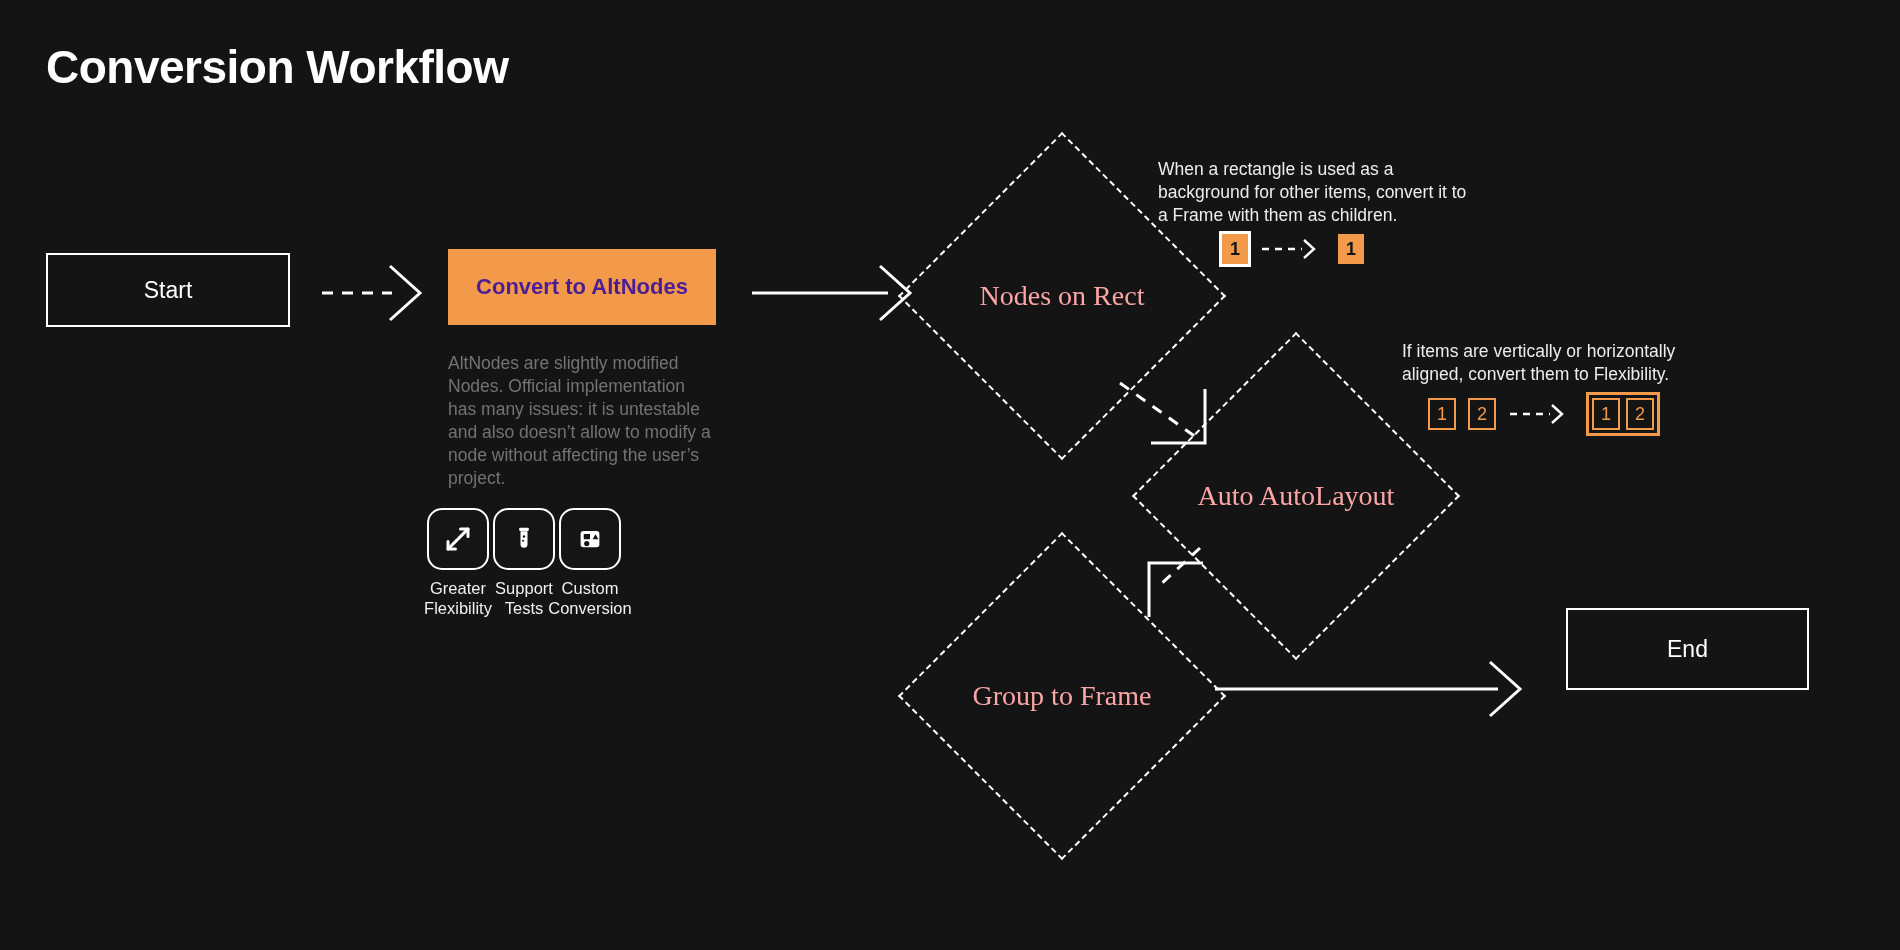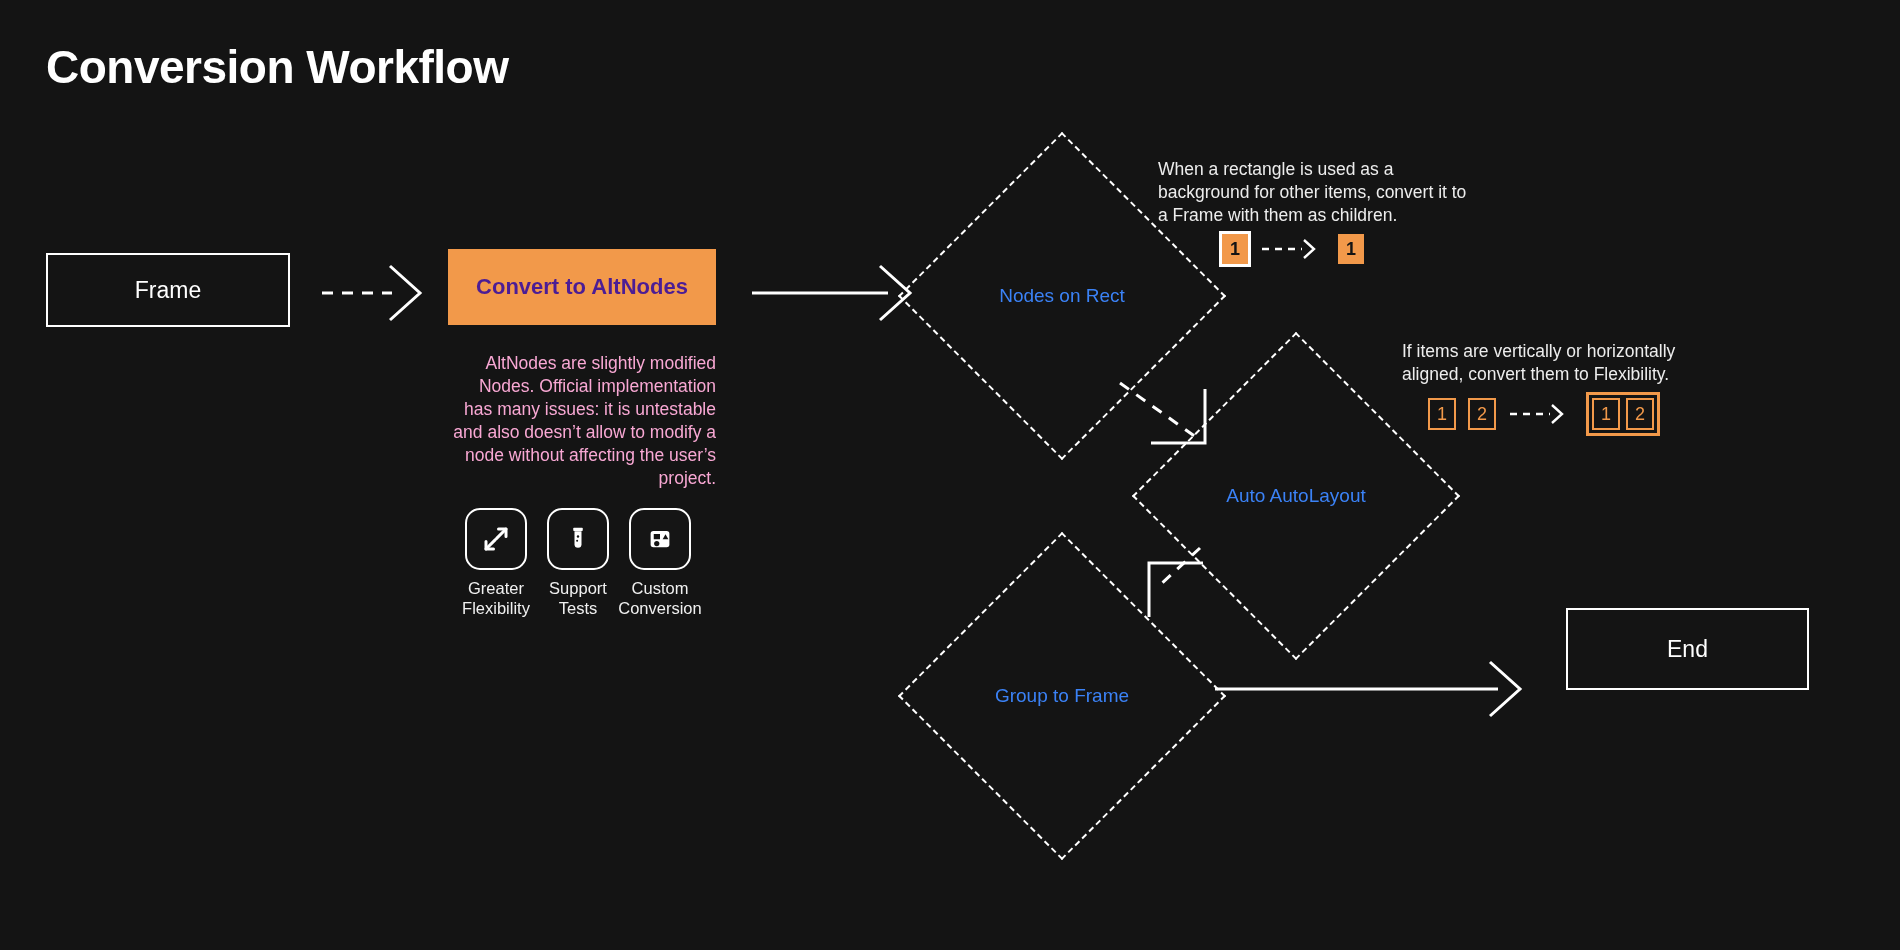--- a/index.html
+++ b/index.html
@@ -34,31 +34,30 @@
     position: absolute;
     left: 448px; top: 249px; width: 268px; height: 76px;
     background: #F2994A;
     display: flex; align-items: center; justify-content: center;
     color: #4c1d95; font-size: 22px; font-weight: bold;
   }
 
   
   .note {
     position: absolute;
-    color: #f9a8d4;
+    color: #737373;
     font-size: 17.5px;
     line-height: 1.32;
-    text-align: right;
   }
   #altnodes-note { left: 448px; top: 352px; width: 268px; }
 
   
   #features {
-    position: absolute; left: 464px; top: 508px;
-    display: flex; gap: 18px;
+    position: absolute; left: 426px; top: 508px;
+    display: flex; gap: 2px;
   }
   .feature { width: 64px; display: flex; flex-direction: column; align-items: center; }
   .feature-icon {
     width: 62px; height: 62px; border-radius: 15px;
     border: 2px solid #ffffff; background: #151515;
     display: flex; align-items: center; justify-content: center;
   }
   .feature-label {
     margin-top: 9px; color: #f0f0f0; font-size: 16.5px;
     text-align: center; line-height: 1.2; white-space: pre-line;
@@ -68,21 +67,21 @@
   .diamond-wrap { position: absolute; }
   .diamond-shape {
     position: absolute; left: 0; top: 0;
     border: 2px dashed #ffffff;
     transform: rotate(45deg);
     background: transparent;
   }
   .diamond-label {
     position: absolute; left: 50%; top: 50%;
     transform: translate(-50%, -50%);
-    color: #3b82f6; font-size: 19px; white-space: nowrap;
+    color: #fca5a5; font-size: 28px; white-space: nowrap; font-family: Liberation Serif, serif;
   }
   #d-nodes-rect { left: 946px; top: 180px; width: 232px; height: 232px; }
   #d-nodes-rect .diamond-shape { width: 232px; height: 232px; }
   #d-autolayout { left: 1180px; top: 380px; width: 232px; height: 232px; }
   #d-autolayout .diamond-shape { width: 232px; height: 232px; }
   #d-group-frame { left: 946px; top: 580px; width: 232px; height: 232px; }
   #d-group-frame .diamond-shape { width: 232px; height: 232px; }
 
   
   .anno { position: absolute; color: #ededed; font-size: 17.5px; line-height: 1.32; }
@@ -148,21 +147,21 @@
       <polyline points="1203,563 1149,563 1149,617" fill="none" stroke="#fff" stroke-width="3"></polyline>
     </g>
 
     <g>
       <line x1="1215" y1="689" x2="1498" y2="689" stroke="#fff" stroke-width="3"></line>
       <polyline points="1490,662 1520,689 1490,716" fill="none" stroke="#fff" stroke-width="3"></polyline>
     </g>
   </svg>
 
   <div class="term-box" id="start-box">
-    <span>Frame</span>
+    <span>Start</span>
   </div>
 
   <div class="process-box">
     <span>Convert to AltNodes</span>
   </div>
 
   <div class="note" id="altnodes-note">AltNodes are slightly modified Nodes. Official implementation has many issues: it is untestable and also doesn’t allow to modify a node without affecting the user’s project.</div>
 
   <div id="features">
     <div class="feature">

